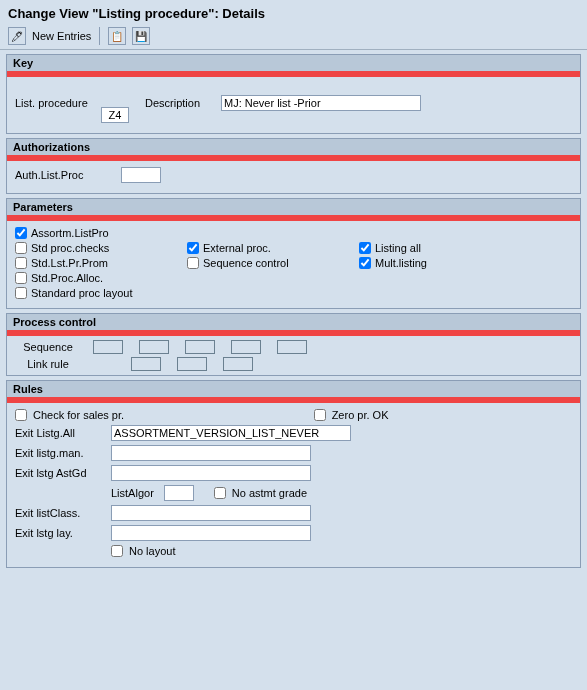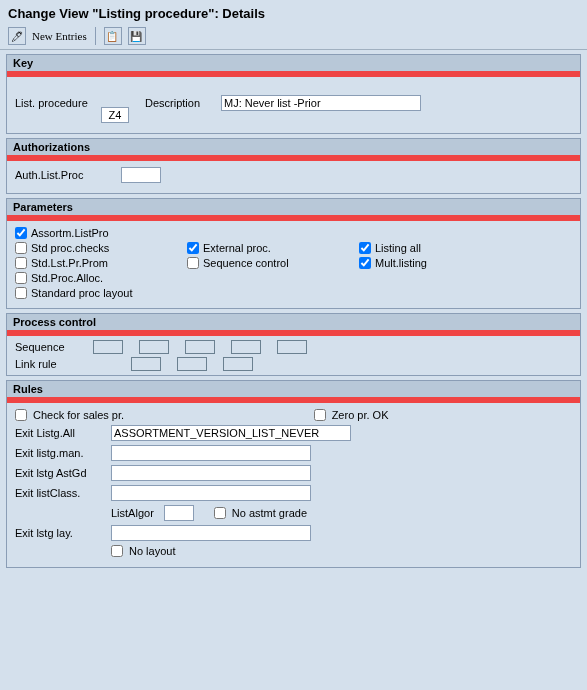--- a/index.html
+++ b/index.html
@@ -24,21 +24,20 @@
       align-items: center;
       gap: 6px;
       border-bottom: 1px solid #a0b0c0;
     }
     .toolbar-btn {
       display: flex;
       align-items: center;
       gap: 3px;
       cursor: pointer;
       font-size: 11px;
-      font-family: Liberation Serif, serif;
     }
     .section {
       background: #d4e0ec;
       border: 1px solid #8a9db5;
       margin: 4px 6px;
     }
     .section-header {
       background: #b8c8d8;
       padding: 2px 6px;
       font-weight: bold;
@@ -94,21 +93,21 @@
       padding: 4px 8px;
     }
     .pc-row {
       display: flex;
       align-items: center;
       gap: 0;
     }
     .pc-label {
       font-size: 11px;
       min-width: 70px;
-      text-align: left;
+      text-align: center;
       padding-right: 4px;
     }
     .pc-box {
       border: 1px solid #6a8090;
       background: #d4e0ec;
       width: 30px;
       height: 14px;
       margin: 0 8px;
     }
     .rules-section {
@@ -323,34 +322,34 @@
       <span class="rules-label">Exit listg.man.</span>
       <input class="rules-input" type="text" value="" style="">
     </div>
 
     <div class="rules-row">
       <span class="rules-label">Exit lstg AstGd</span>
       <input class="rules-input" type="text" value="" style="">
     </div>
 
     <div class="rules-row">
-      <span class="rules-label">Exit listClass.</span>
-      <input class="rules-input" type="text" value="" style="">
-    </div>
-
-    <div class="rules-row">
       <span class="rules-label"></span>
       <span style="margin-right:4px;">ListAlgor</span>
       <input class="small-input" type="text" value="" style="">
       <div style="width:8px;"></div>
       <input type="checkbox" id="no_astmt_grade" style="">
       <label for="no_astmt_grade">No astmt grade</label>
     </div>
 
     <div class="rules-row">
+      <span class="rules-label">Exit listClass.</span>
+      <input class="rules-input" type="text" value="" style="">
+    </div>
+
+    <div class="rules-row">
       <span class="rules-label">Exit lstg lay.</span>
       <input class="rules-input" type="text" value="" style="">
     </div>
 
     <div class="rules-row">
       <span class="rules-label"></span>
       <input type="checkbox" id="no_layout" style="">
       <label for="no_layout">No layout</label>
     </div>
   </div>

